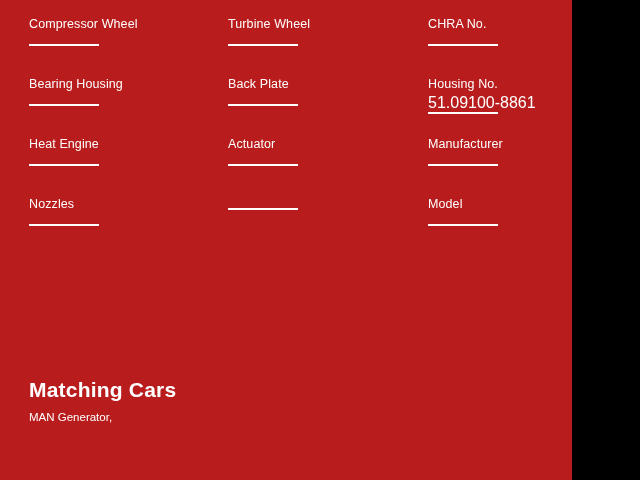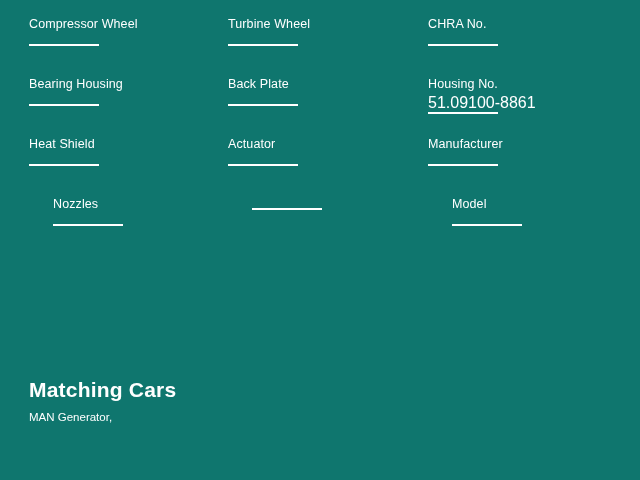--- a/index.html
+++ b/index.html
@@ -9,23 +9,23 @@
   }
   body {
     width: 640px;
     height: 480px;
     overflow: hidden;
     font-family: "Liberation Sans", sans-serif;
     color: #ffffff;
   }
   .page {
     position: relative;
-    width: 640px;
+    width: 572px;
     height: 480px;
-    background: #0f766e;
+    background: #b91c1c;
   }
   .spec-grid {
     position: absolute;
     left: 0;
     top: 0;
     width: 640px;
   }
   .spec-col {
     position: absolute;
     top: 0;
@@ -33,21 +33,21 @@
   .col-0 { left: 29px; }
   .col-1 { left: 228px; }
   .col-2 { left: 428px; }
   .spec-item {
     position: absolute;
     width: 180px;
   }
   .row-0 { top: 16px; }
   .row-1 { top: 76px; }
   .row-2 { top: 136px; }
-  .row-3 { top: 196px; margin-left: 24px; }
+  .row-3 { top: 196px; }
   .spec-label {
     font-size: 12.5px;
     line-height: 16px;
     letter-spacing: 0.1px;
     color: #ffffff;
     white-space: nowrap;
   }
   .spec-value {
     font-size: 16px;
     line-height: 19px;
@@ -96,21 +96,21 @@
         <div class="spec-label">Compressor Wheel</div>
         <div class="spec-value"></div>
         <div class="spec-rule"></div>
       </div>
       <div class="spec-item row-1">
         <div class="spec-label">Bearing Housing</div>
         <div class="spec-value"></div>
         <div class="spec-rule"></div>
       </div>
       <div class="spec-item row-2">
-        <div class="spec-label">Heat Shield</div>
+        <div class="spec-label">Heat Engine</div>
         <div class="spec-value"></div>
         <div class="spec-rule"></div>
       </div>
       <div class="spec-item row-3">
         <div class="spec-label">Nozzles</div>
         <div class="spec-value"></div>
         <div class="spec-rule"></div>
       </div>
     </div>
 

